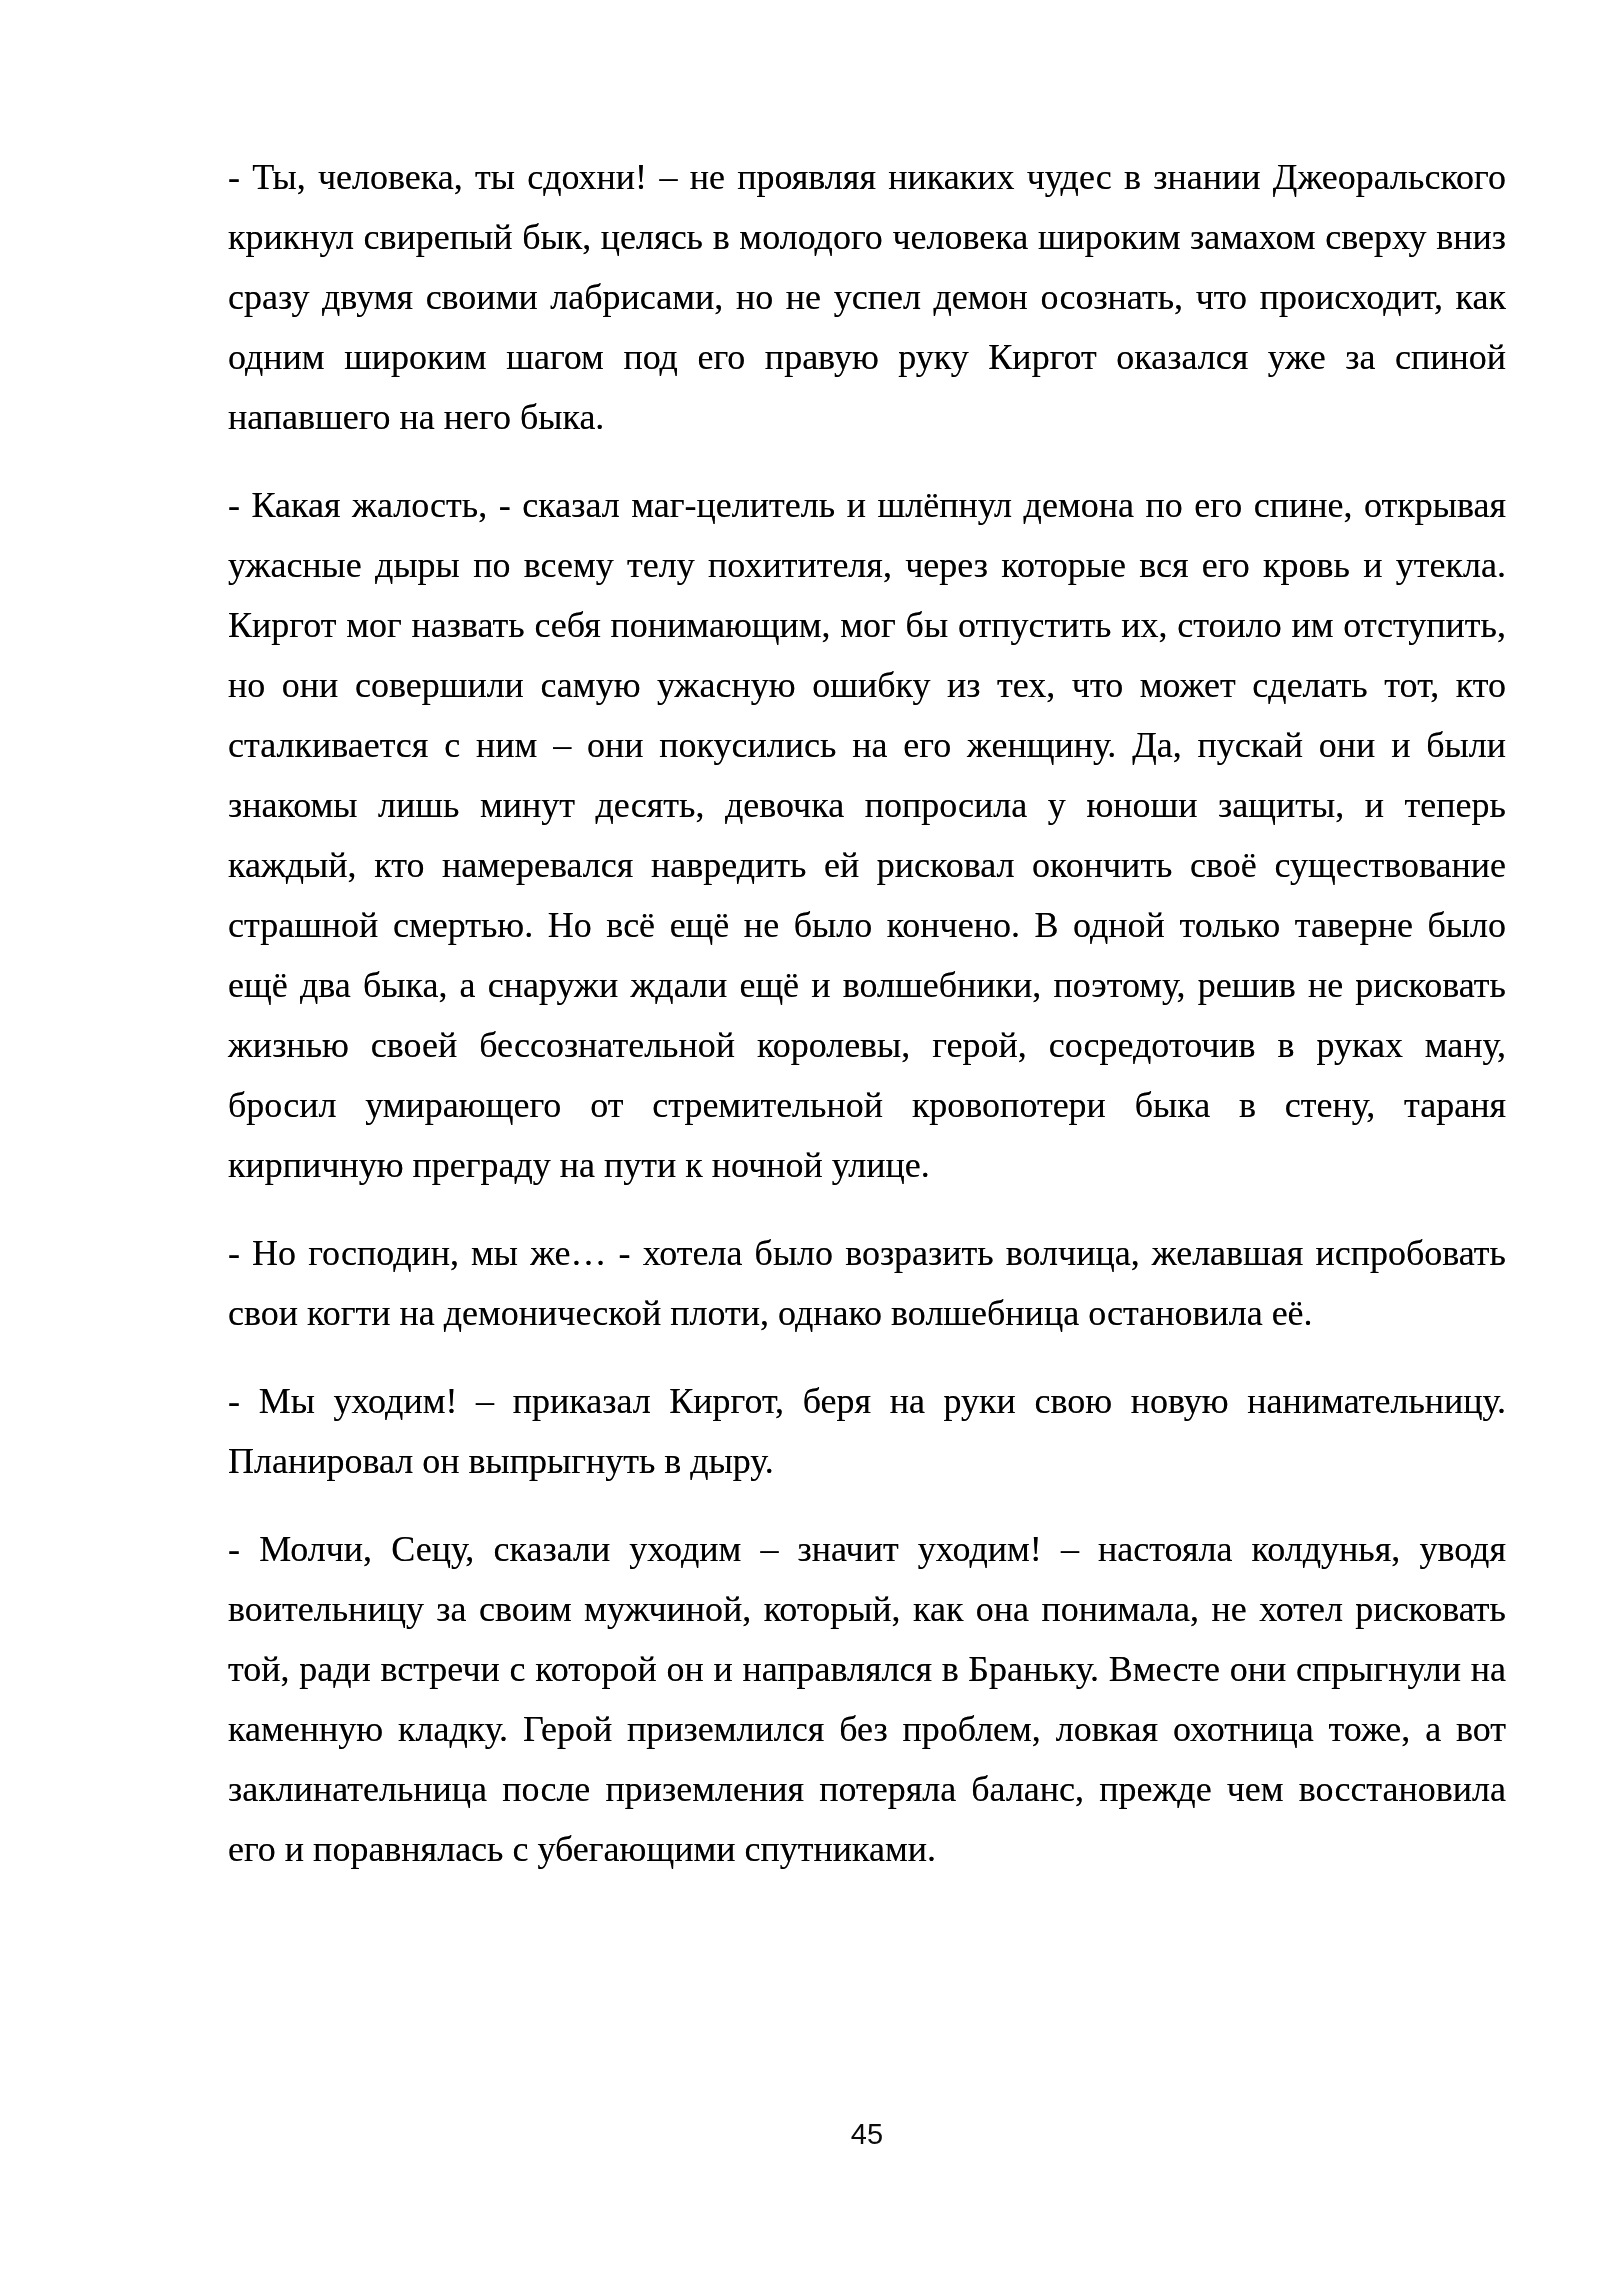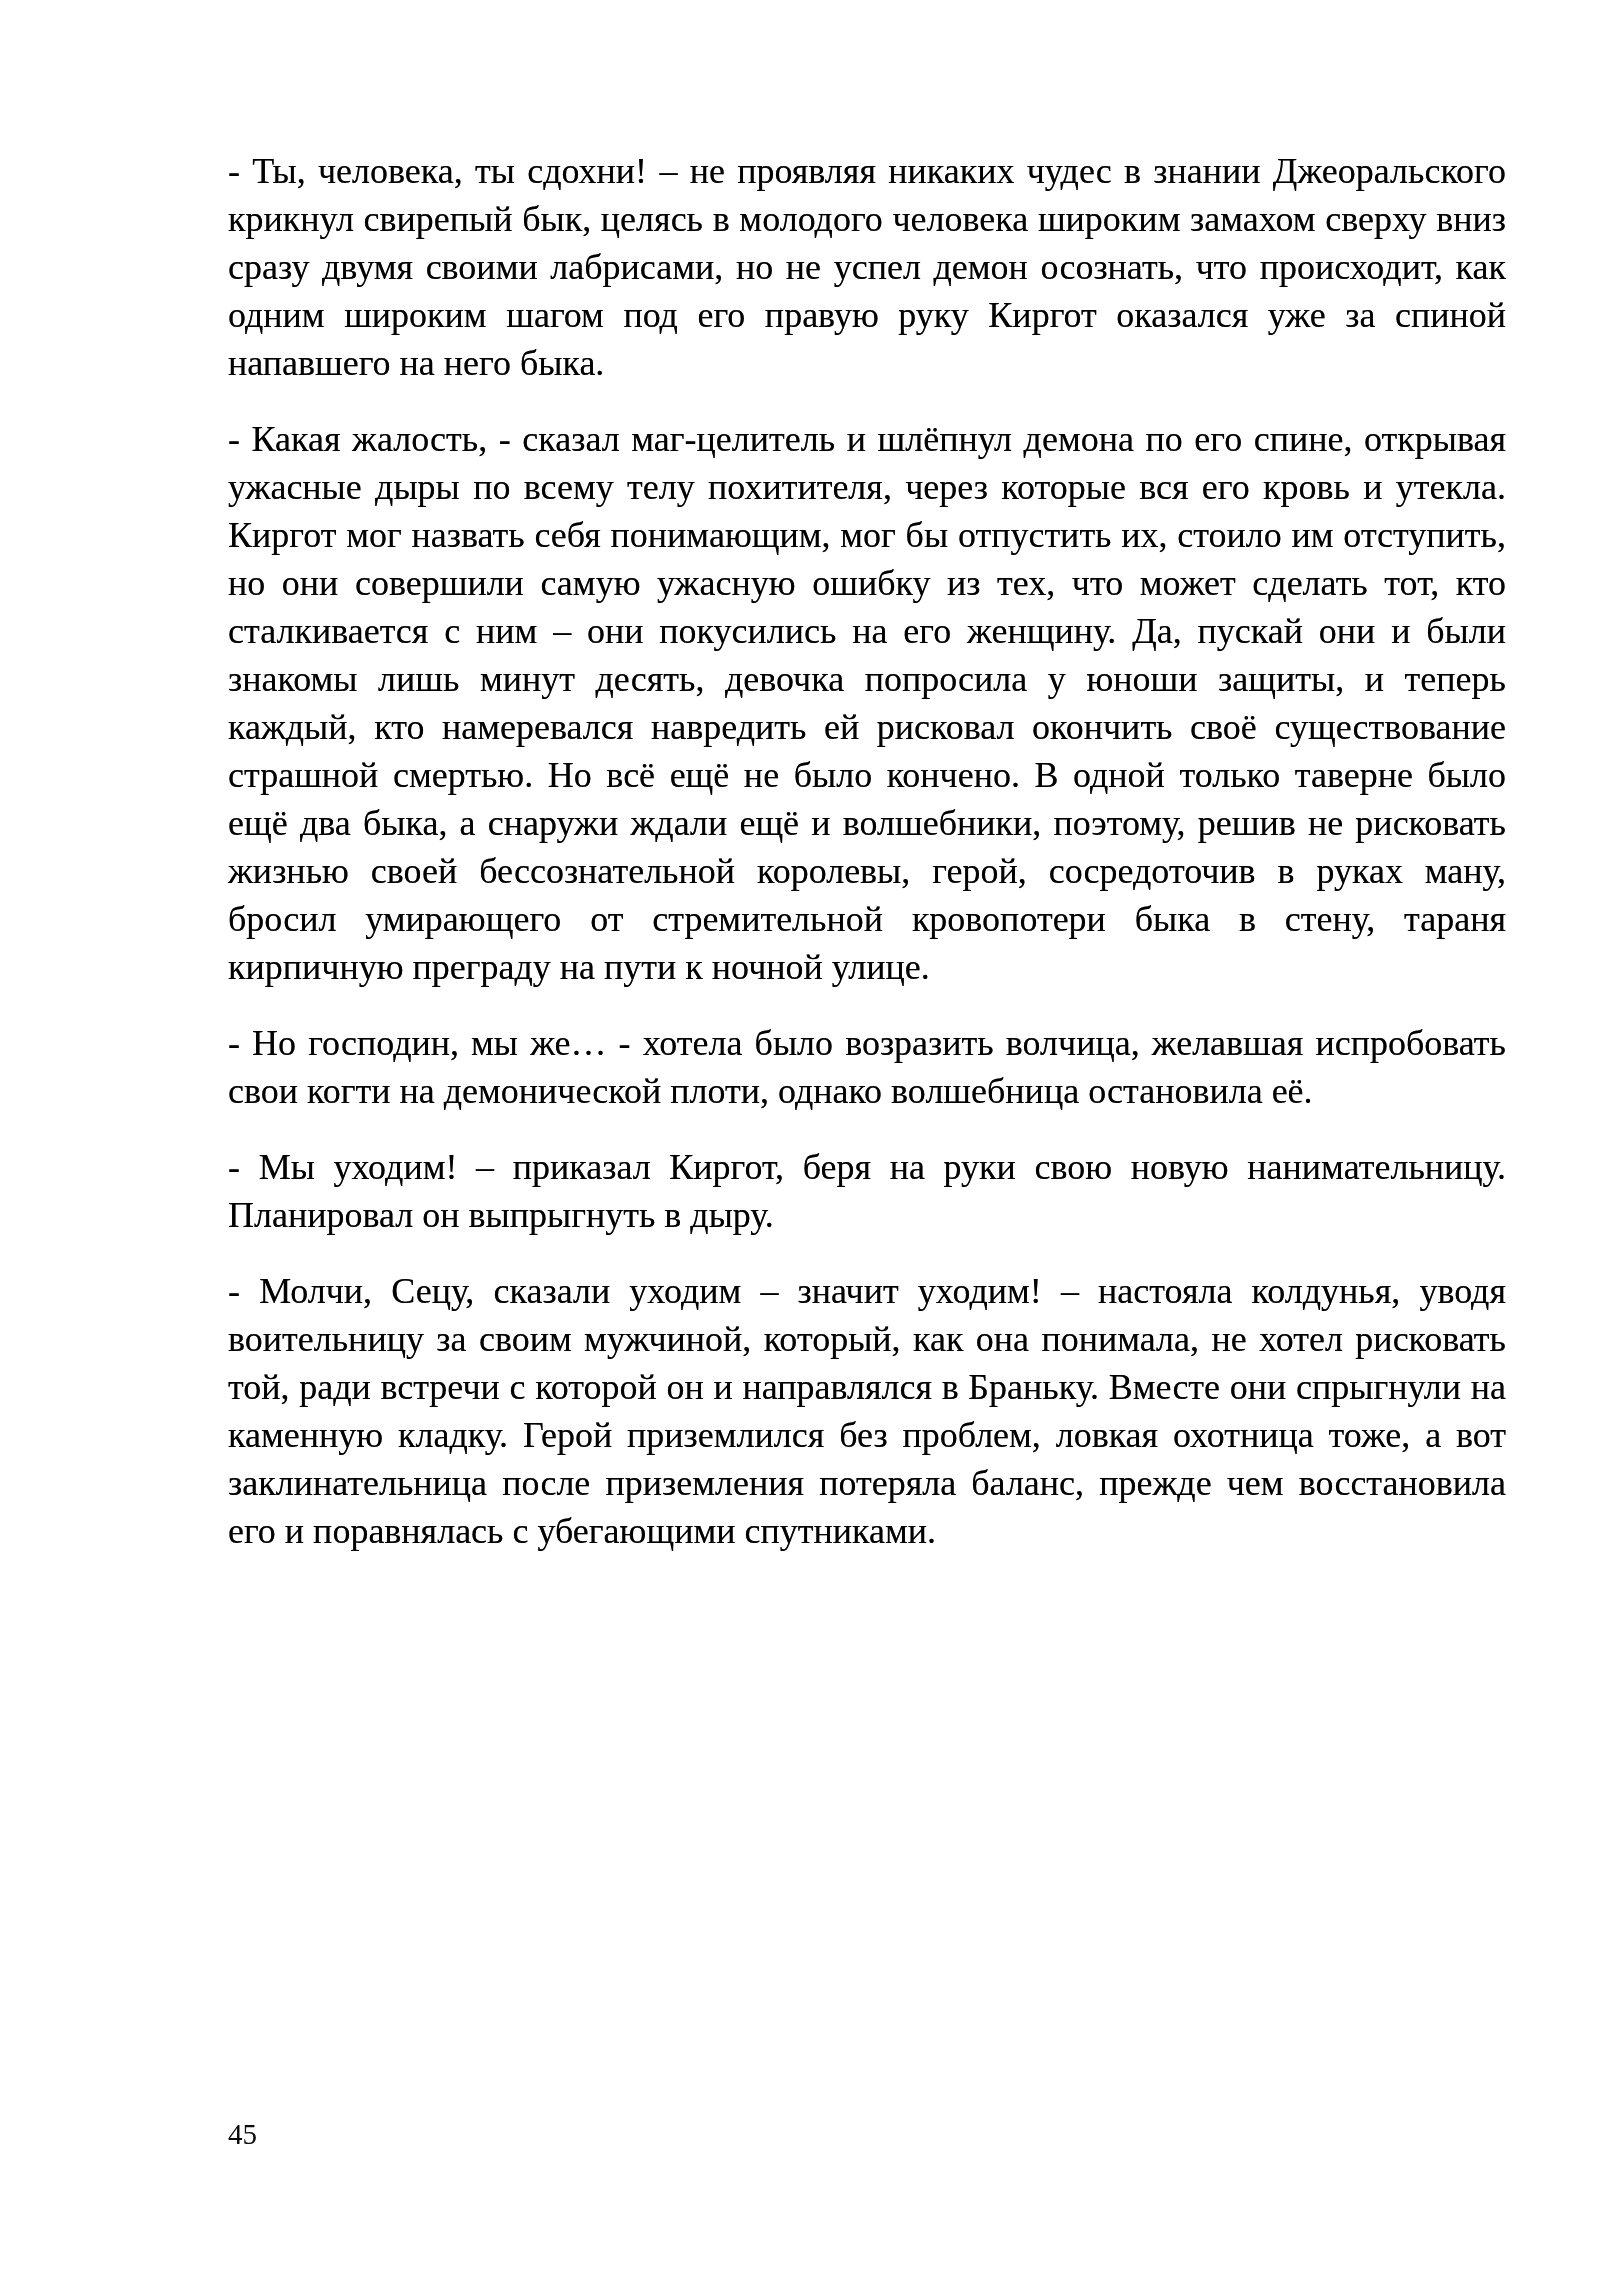--- a/index.html
+++ b/index.html
@@ -14,36 +14,36 @@
     background: #ffffff;
     overflow: hidden;
   }
   .text-block {
     position: absolute;
     left: 228px;
     top: 147px;
     width: 1278px;
     font-family: "Liberation Serif", "DejaVu Serif", serif;
     font-size: 36px;
-    line-height: 48px;
+    line-height: 60px;
     color: #000000;
     text-align: justify;
     text-shadow: 0 0 0.5px rgba(0,0,0,0.55);
   }
   .text-block p {
     margin: 0 0 28px 0;
     padding: 0;
   }
   .page-footer {
     position: absolute;
     left: 228px;
     top: 2117px;
     width: 1278px;
-    text-align: left;
-    font-family: Liberation Serif, serif;
+    text-align: center;
+    font-family: Liberation Sans, sans-serif;
     font-size: 29px;
     line-height: 35px;
     color: #0a0a0a;
   }
 </style>
 </head>
 <body>
 
 <div class="page">
   <div class="text-block">

